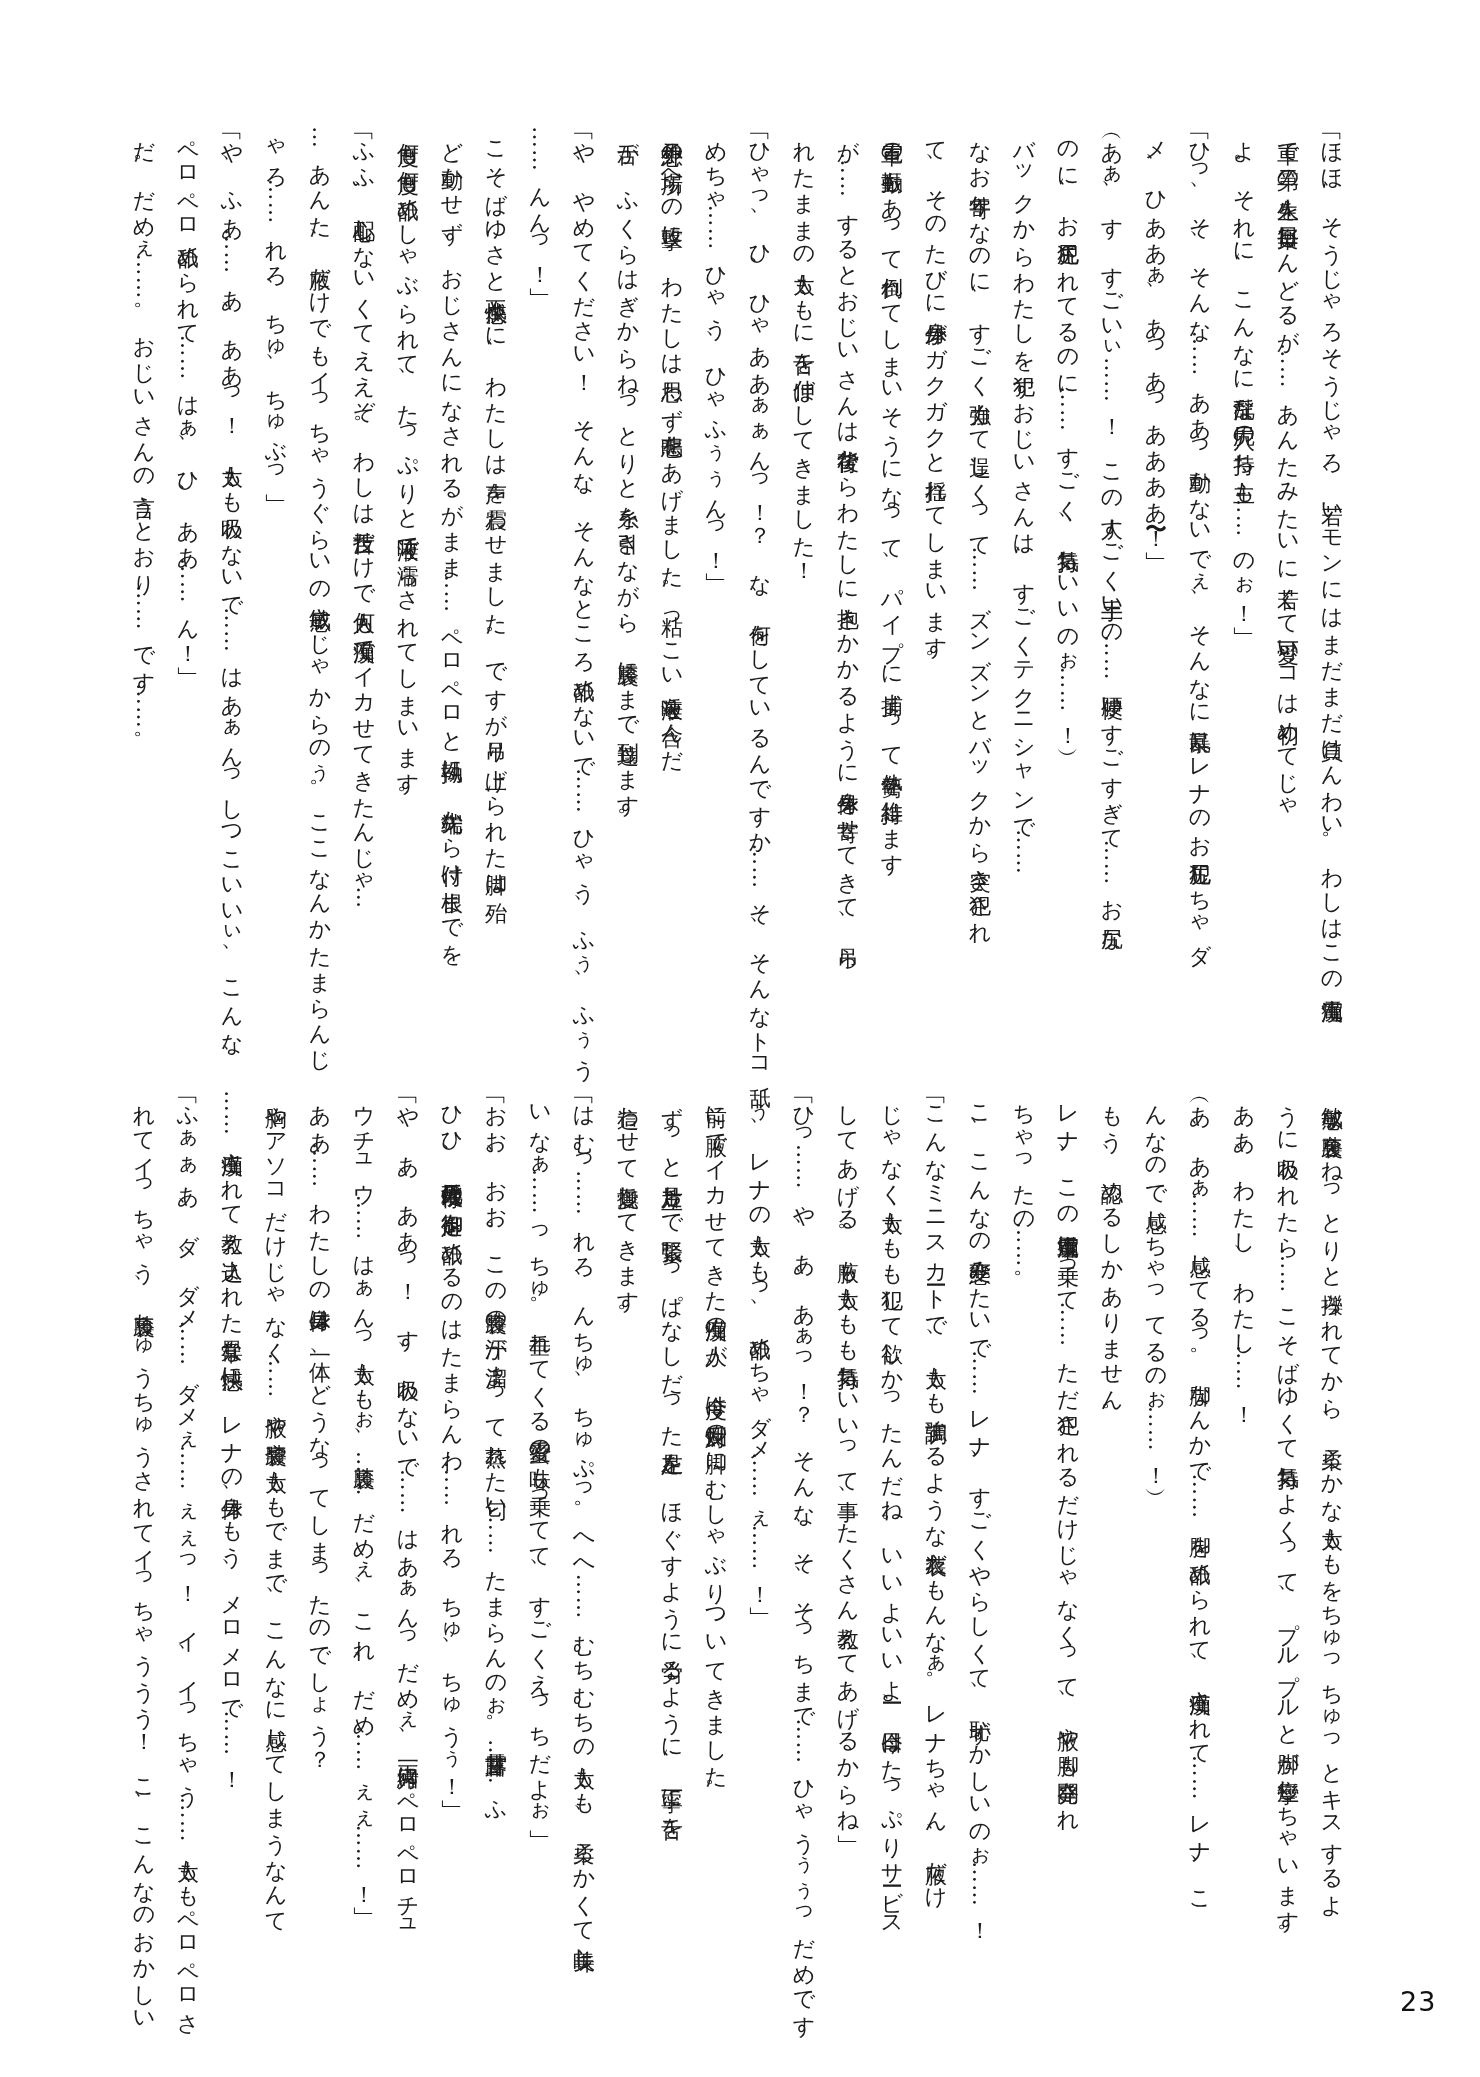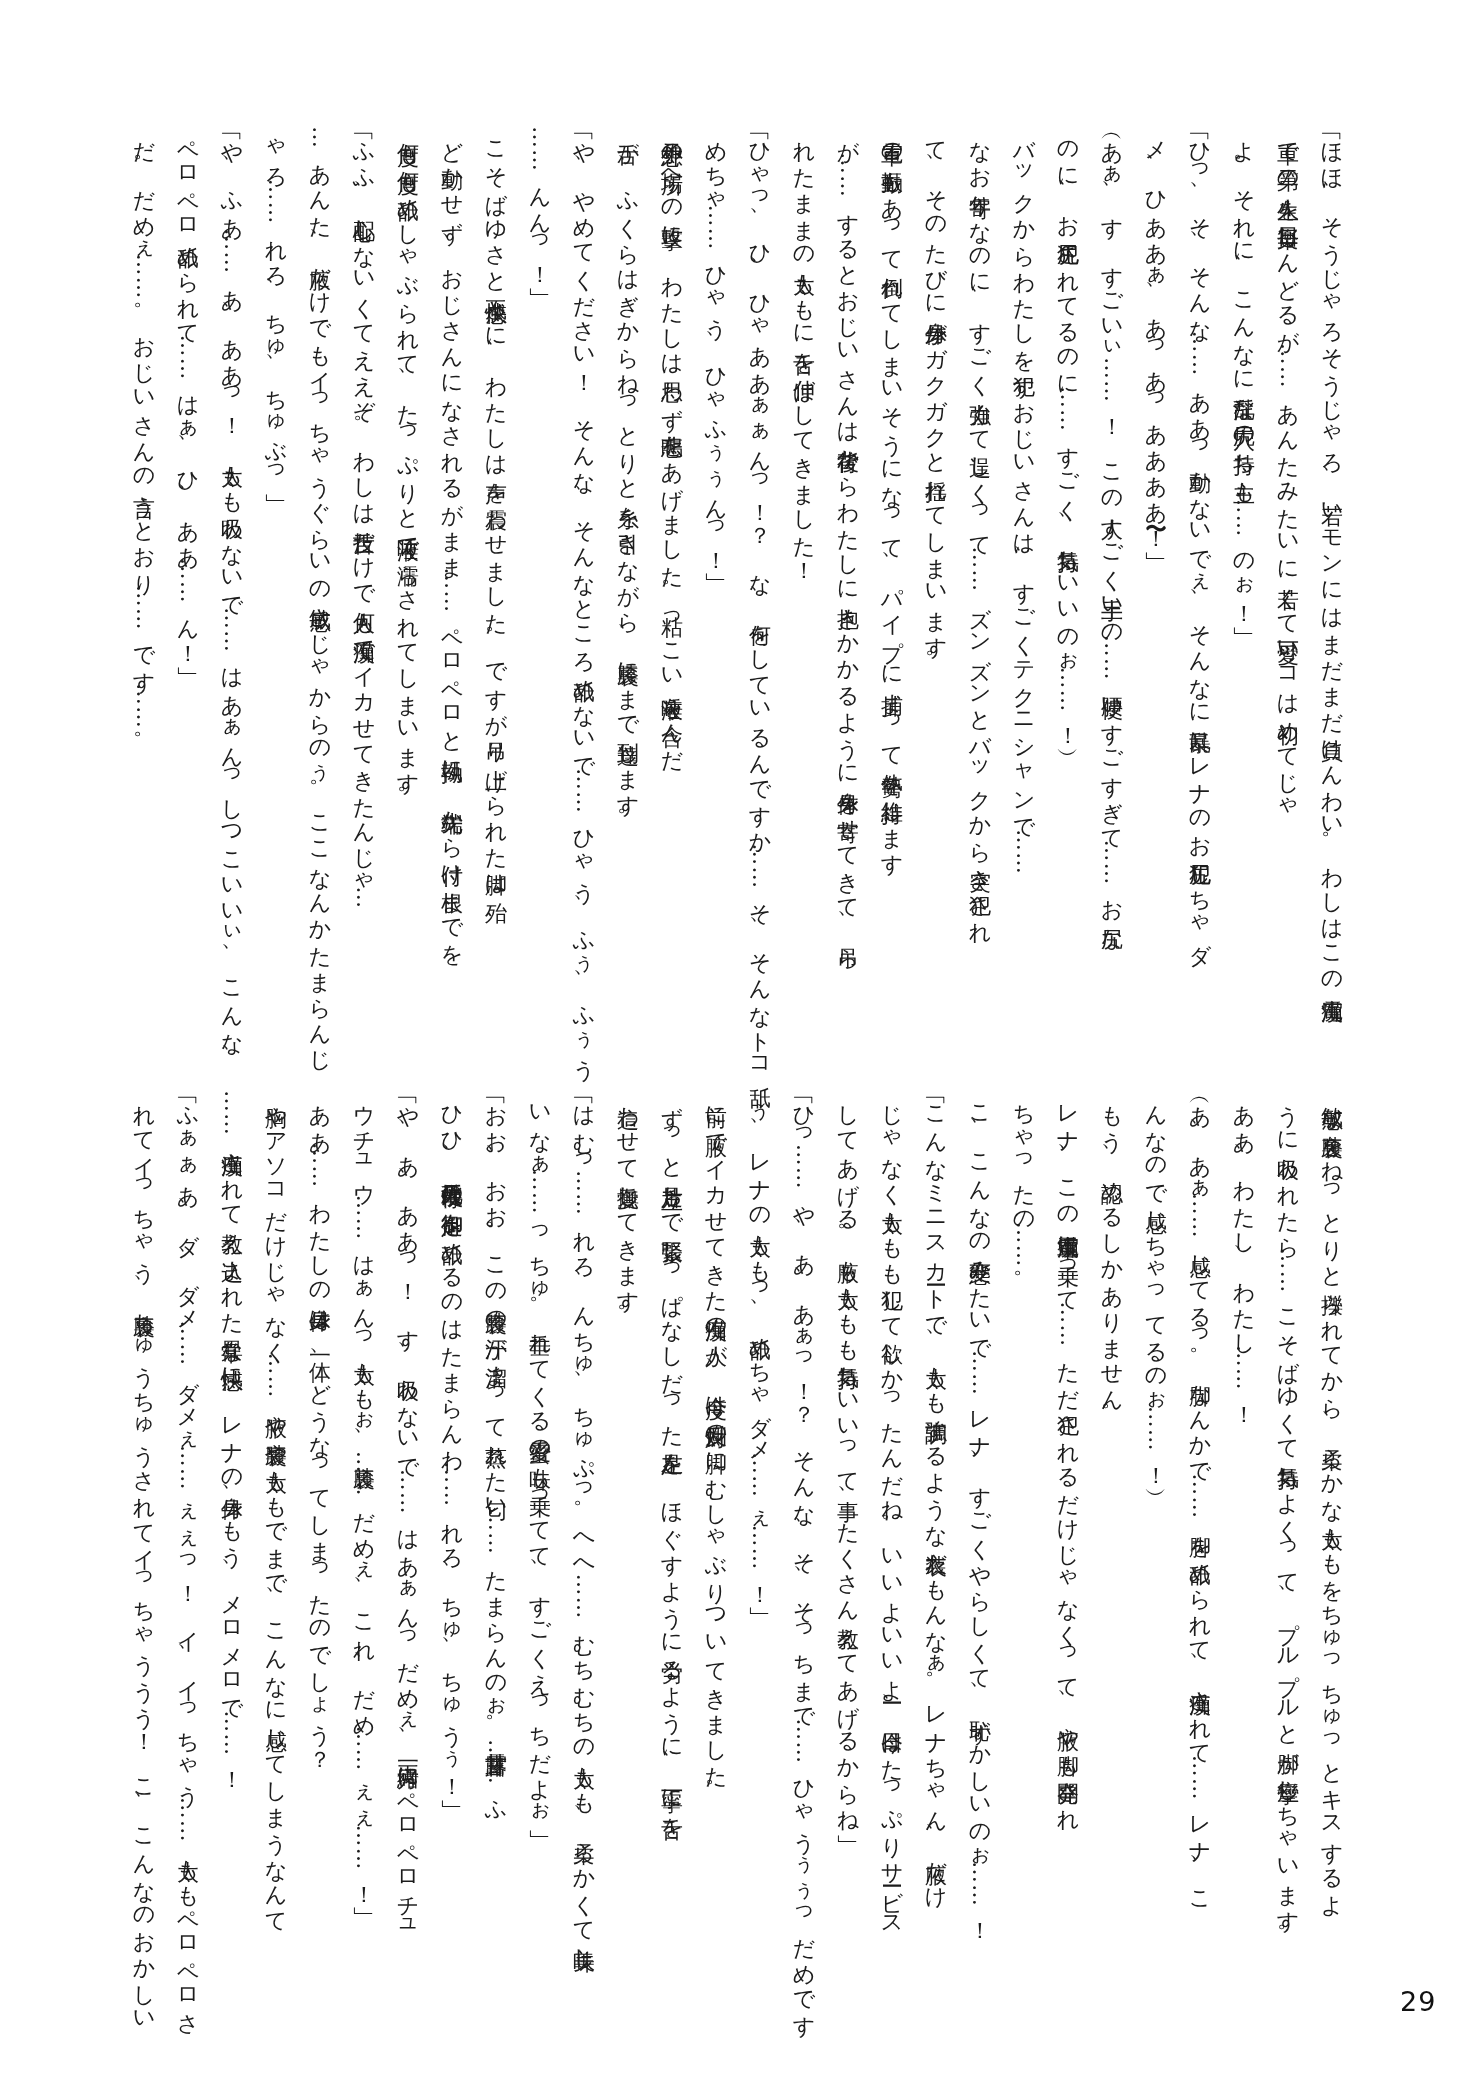--- a/index.html
+++ b/index.html
@@ -102,14 +102,14 @@
       <p class="vcol">「おお、おお。この膝裏の汗が溜まって蒸れた匂い……たまらんのぉ。甘露甘露……ふ</p>
       <p class="vcol">ひひ、淫乱天使様の御御足を舐めるのはたまらんわ……れろ、ちゅ、ちゅうぅ！」</p>
       <p class="vcol">「や、あ、ああっ！　す、吸わないで……はあぁんっだめぇ、両方一緒にペロペロチュ</p>
       <p class="vcol">ウチュウ……はぁんっ太ももぉ、膝裏……だめぇ、これ、だめ……ぇぇ……！」</p>
       <p class="vcol">ああ……わたしの身体は、一体、どうなってしまったのでしょう？</p>
       <p class="vcol">胸やアソコだけじゃなく……腋や膝裏や太ももでまで、こんなに感じてしまうなんて</p>
       <p class="vcol">……痴漢されて教え込まれた異常な快感に、レナの身体、もう、メロメロで……！</p>
       <p class="vcol">「ふぁぁあ、ダ、ダメ……ダメぇ……ぇぇっ！　イ、イっちゃう……太ももペロペロさ</p>
       <p class="vcol">れてイっちゃう、膝裏ちゅうちゅうされてイっちゃううう！　こ、こんなのおかしい</p>
     </div>
-  <div class="page-number">29</div>
+  <div class="page-number">23</div>
 </div>
 
 </body></html>

